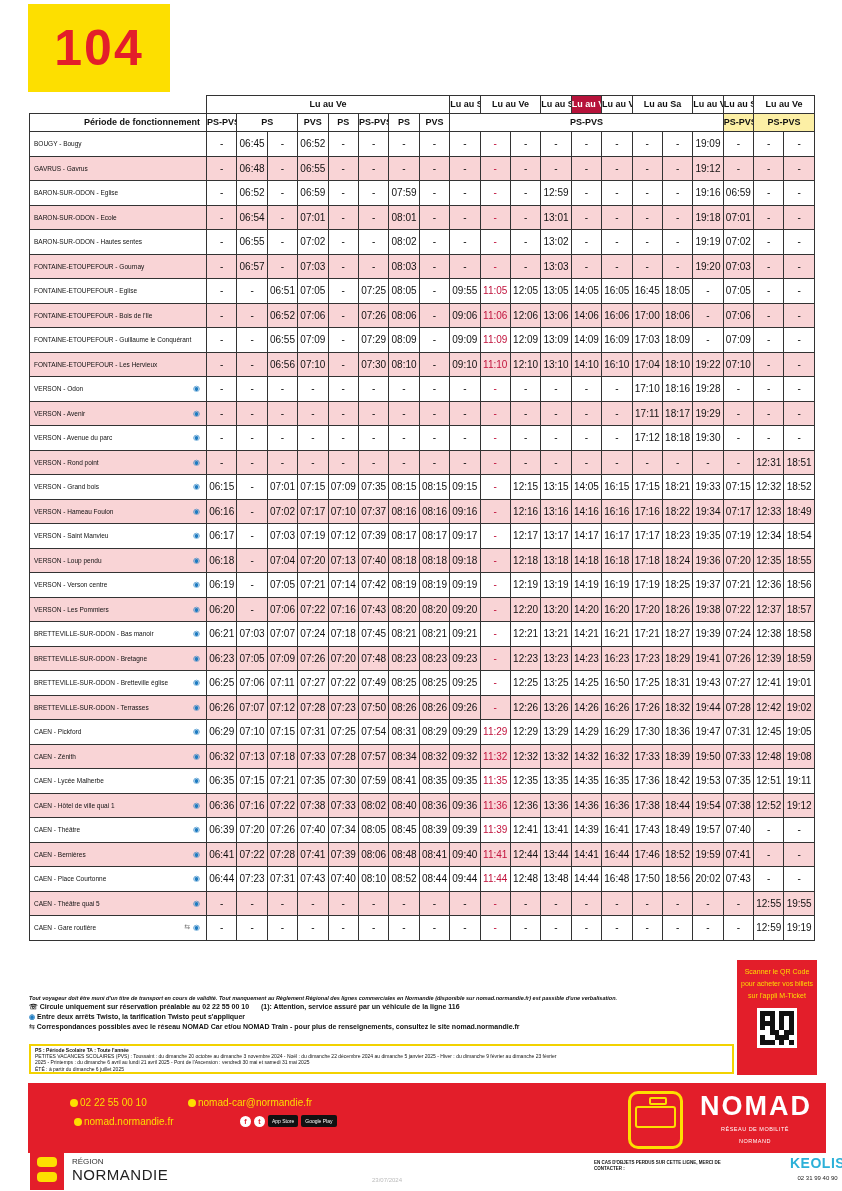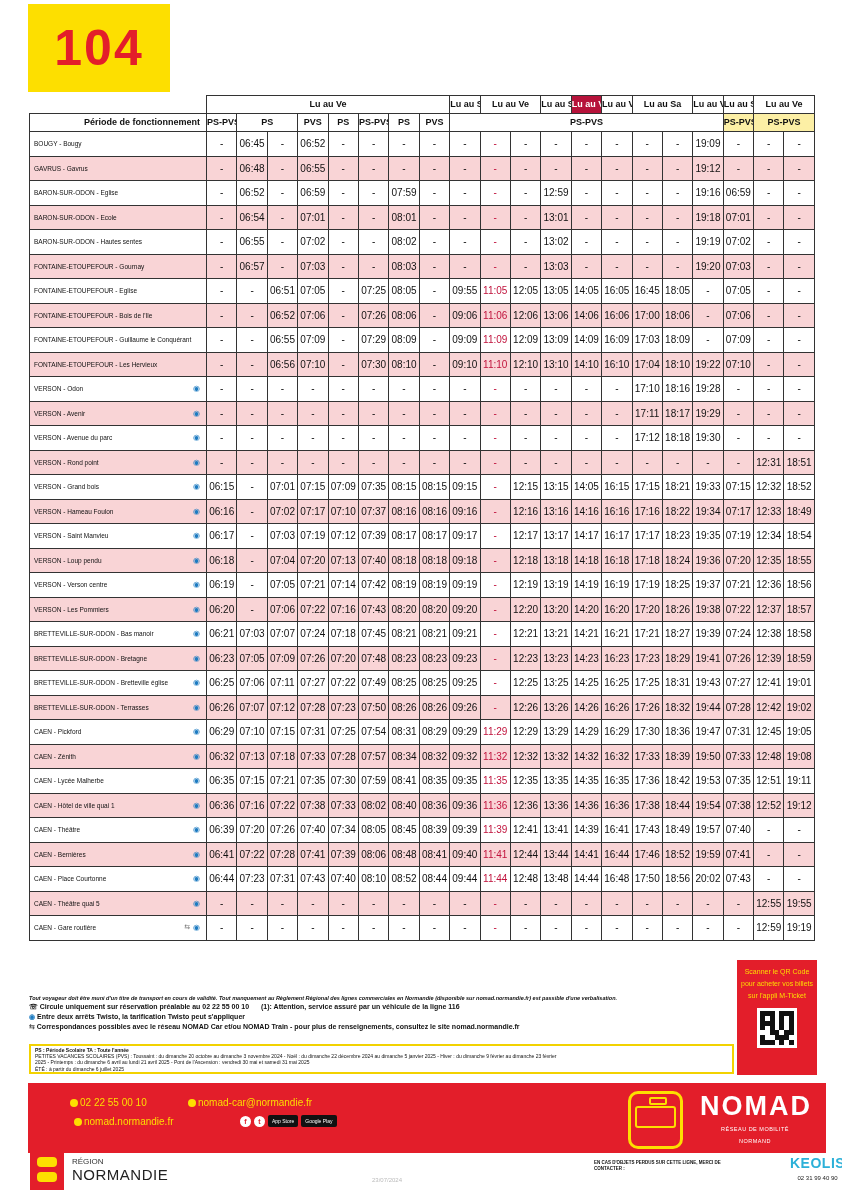--- a/index.html
+++ b/index.html
@@ -644,21 +644,21 @@
         <td>07:27</td>
         <td>07:22</td>
         <td>07:49</td>
         <td>08:25</td>
         <td>08:25</td>
         <td>09:25</td>
         <td class="redt">-</td>
         <td>12:25</td>
         <td>13:25</td>
         <td>14:25</td>
-        <td>16:25</td>
+        <td>16:50</td>
         <td>17:25</td>
         <td>18:31</td>
         <td>19:43</td>
         <td>07:27</td>
         <td>12:41</td>
         <td>19:01</td>
       </tr>
       <tr class="alt">
         <td class="stop"><span>BRETTEVILLE-SUR-ODON - Terrasses</span><span class="tw">◉</span></td>
         <td>06:26</td>

